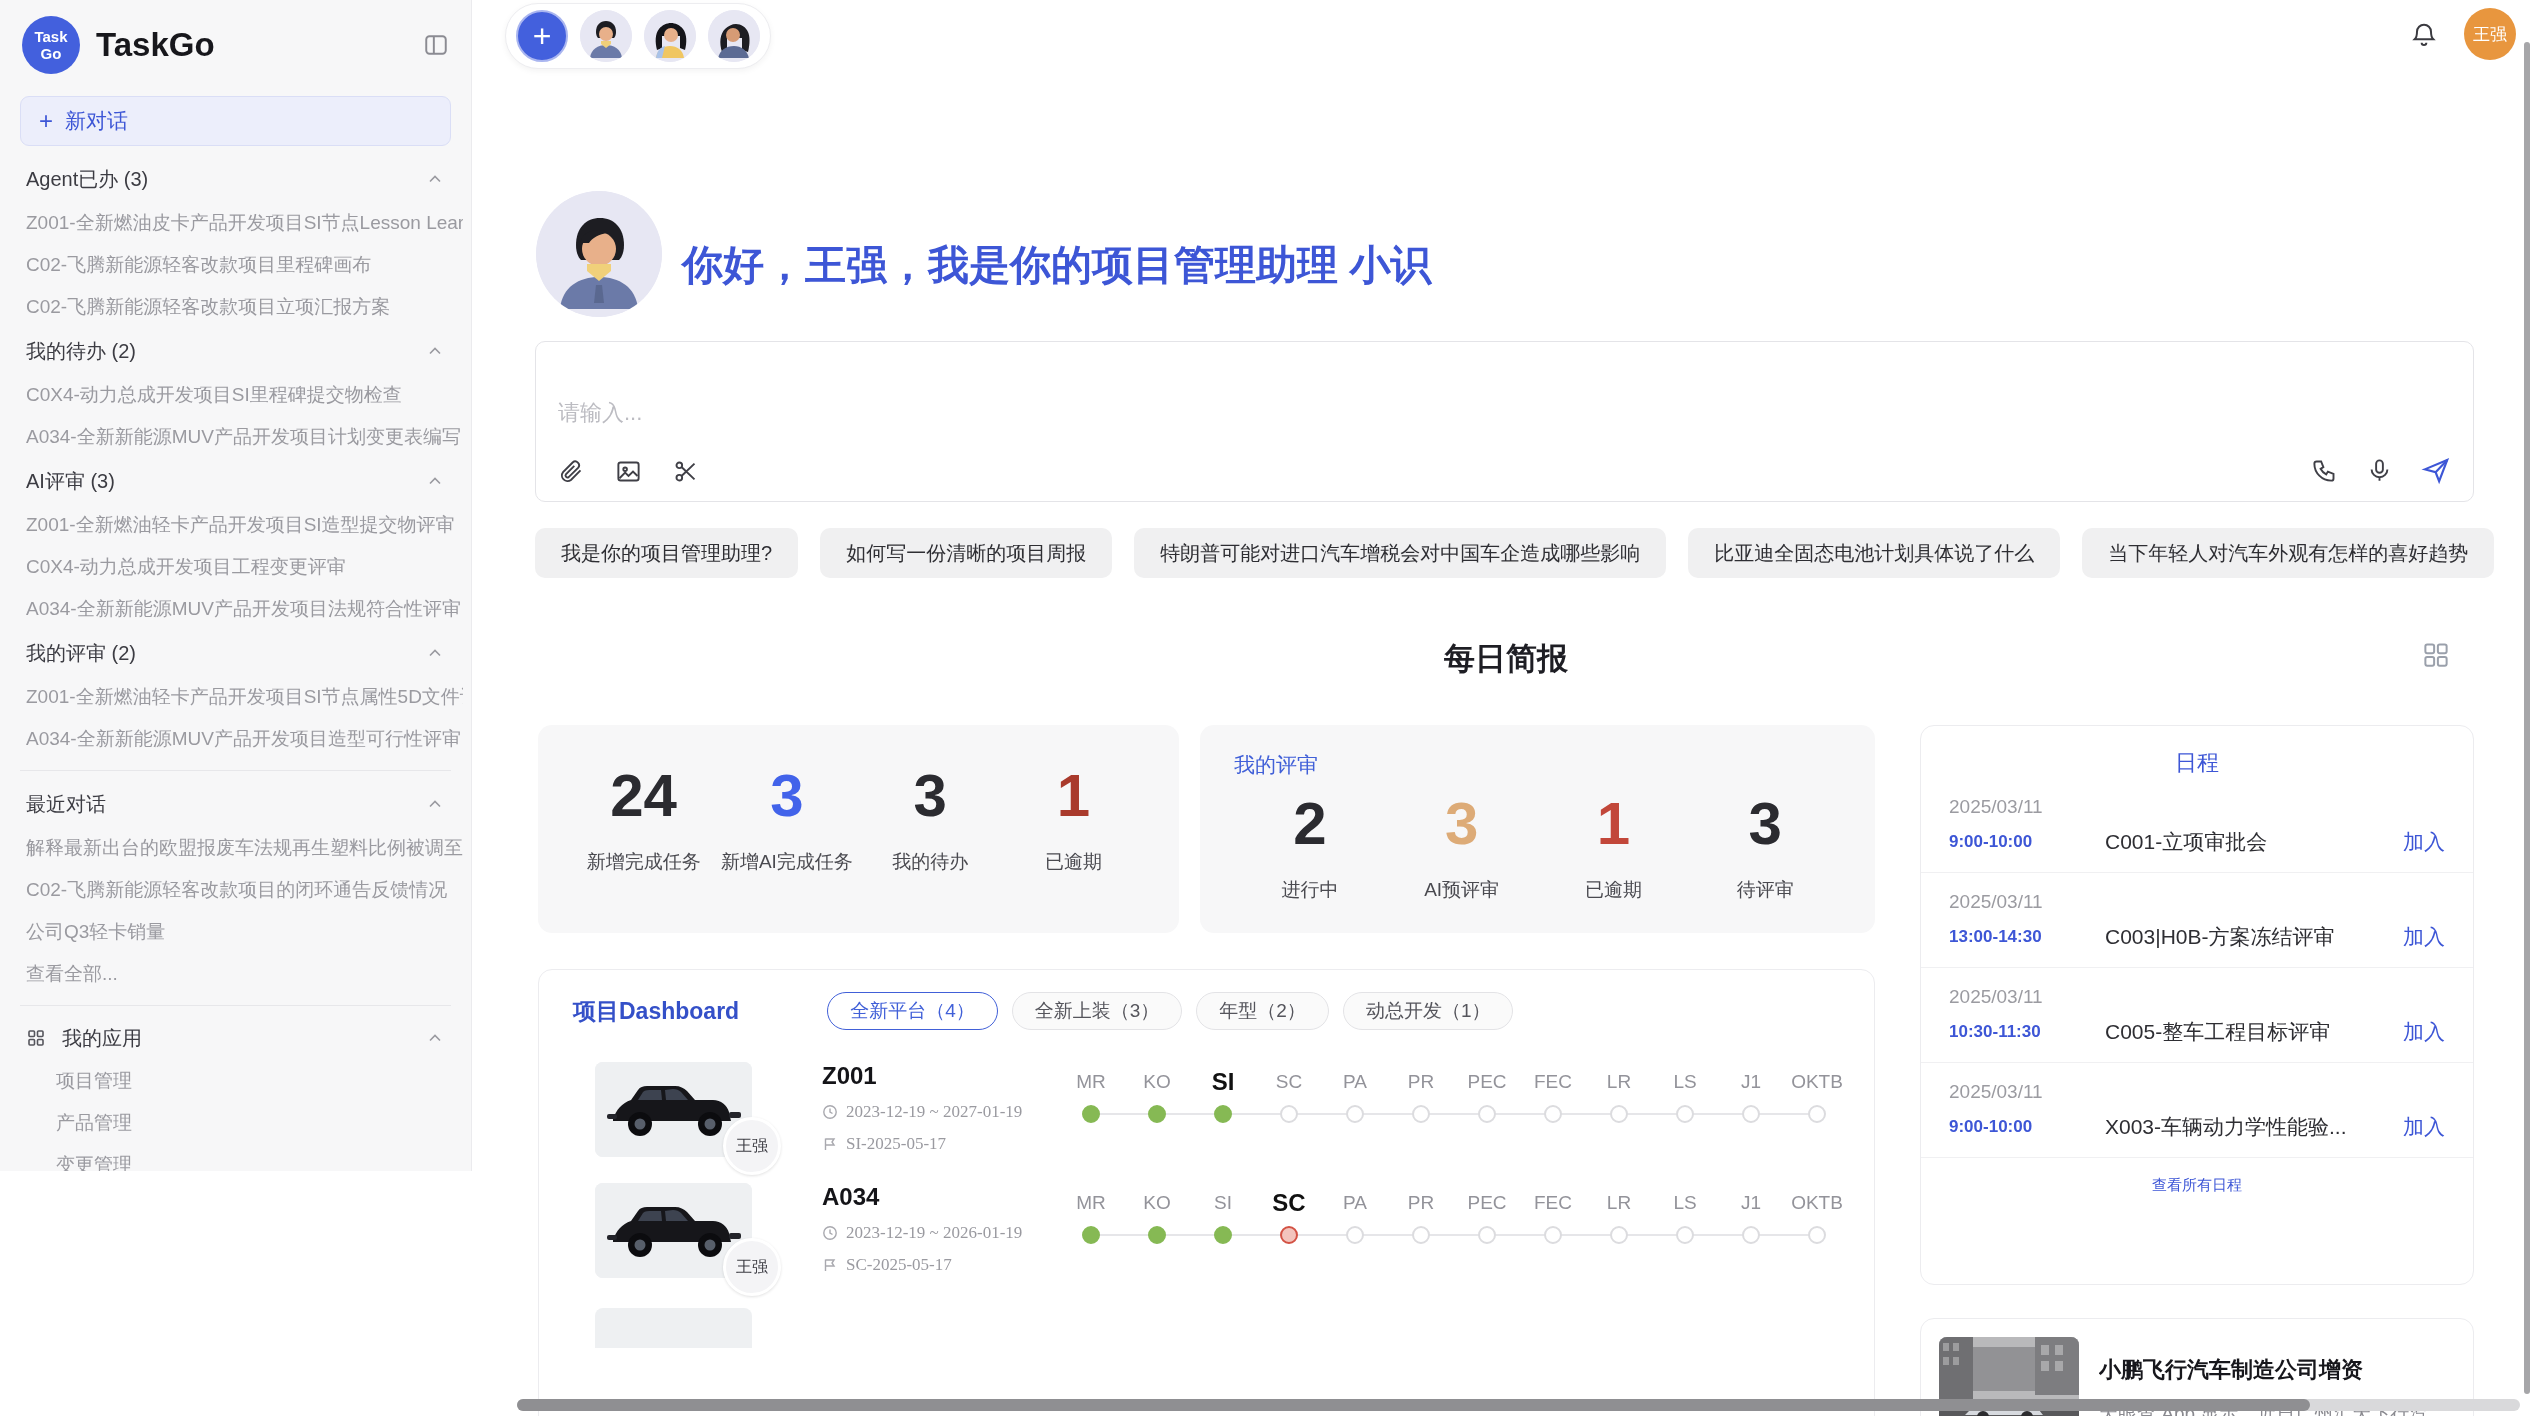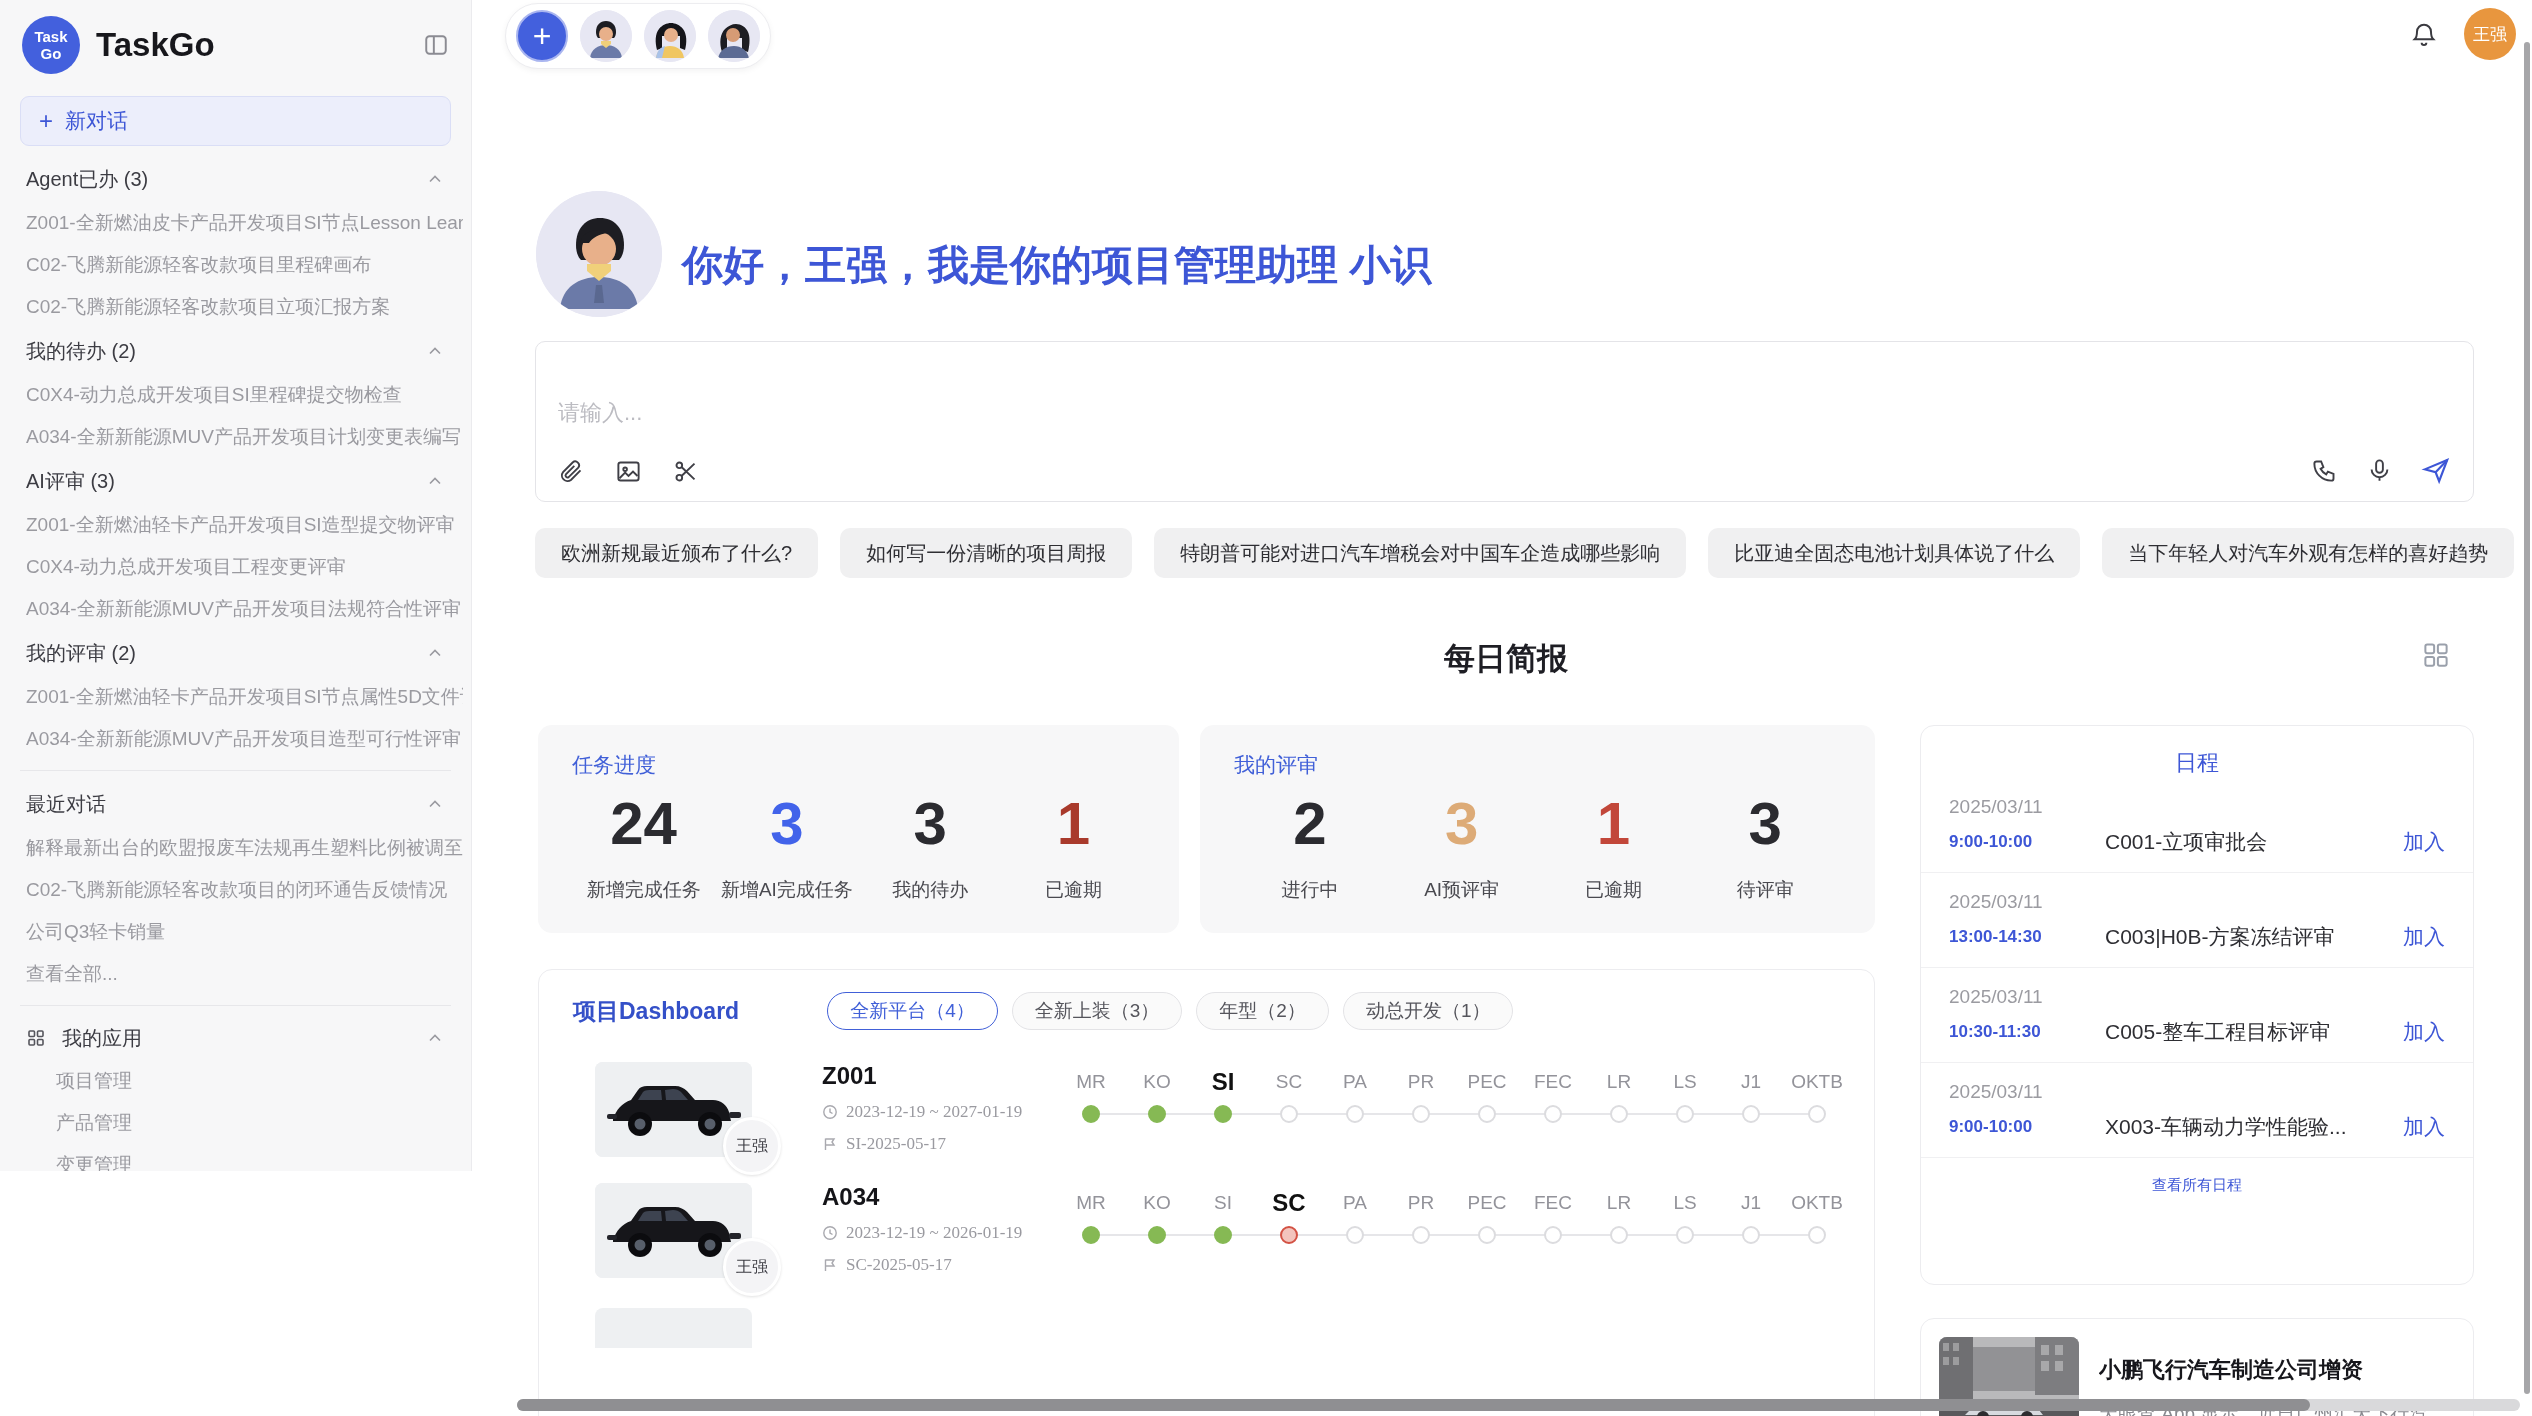--- a/index.html
+++ b/index.html
@@ -417,39 +417,38 @@
     <span class="ic-btn send">
         <svg width="30" height="30" viewBox="0 0 24 24" fill="none" stroke="currentColor" stroke-width="1.7">
           <path d="M3 11.5L21 4l-6.5 17-2.8-7.2z"></path>
           <path d="M11.7 13.8L21 4"></path>
         </svg>
       </span>
   </div>
 </div>
 
 <div class="chips">
-  <div class="chip">欧洲新规最近颁布了什么?</div>
+  <div class="chip">我是你的项目管理助理?</div>
   <div class="chip">如何写一份清晰的项目周报</div>
   <div class="chip">特朗普可能对进口汽车增税会对中国车企造成哪些影响</div>
   <div class="chip">比亚迪全固态电池计划具体说了什么</div>
   <div class="chip">当下年轻人对汽车外观有怎样的喜好趋势</div>
 </div>
 
 <div class="brief-title">每日简报</div>
 <span class="brief-grid-icon ic-btn">
   <svg width="30" height="30" viewBox="0 0 24 24" fill="none" stroke="currentColor" stroke-width="1.6">
       <rect x="3.5" y="3.5" width="7" height="7" rx="1.5"></rect>
       <rect x="13.5" y="3.5" width="7" height="7" rx="1.5"></rect>
       <rect x="3.5" y="13.5" width="7" height="7" rx="1.5"></rect>
       <rect x="13.5" y="13.5" width="7" height="7" rx="1.5"></rect>
     </svg>
 </span>
 
 <div class="stat-card c1">
-  <div class="t">任务进度</div>
   <div class="stat-row">
     <div class="stat">
       <div class="v" style="color: rgb(43, 43, 48);">24</div>
       <div class="l">新增完成任务</div>
     </div>
     <div class="stat">
       <div class="v" style="color: rgb(66, 99, 234);">3</div>
       <div class="l">新增AI完成任务</div>
     </div>
     <div class="stat">

